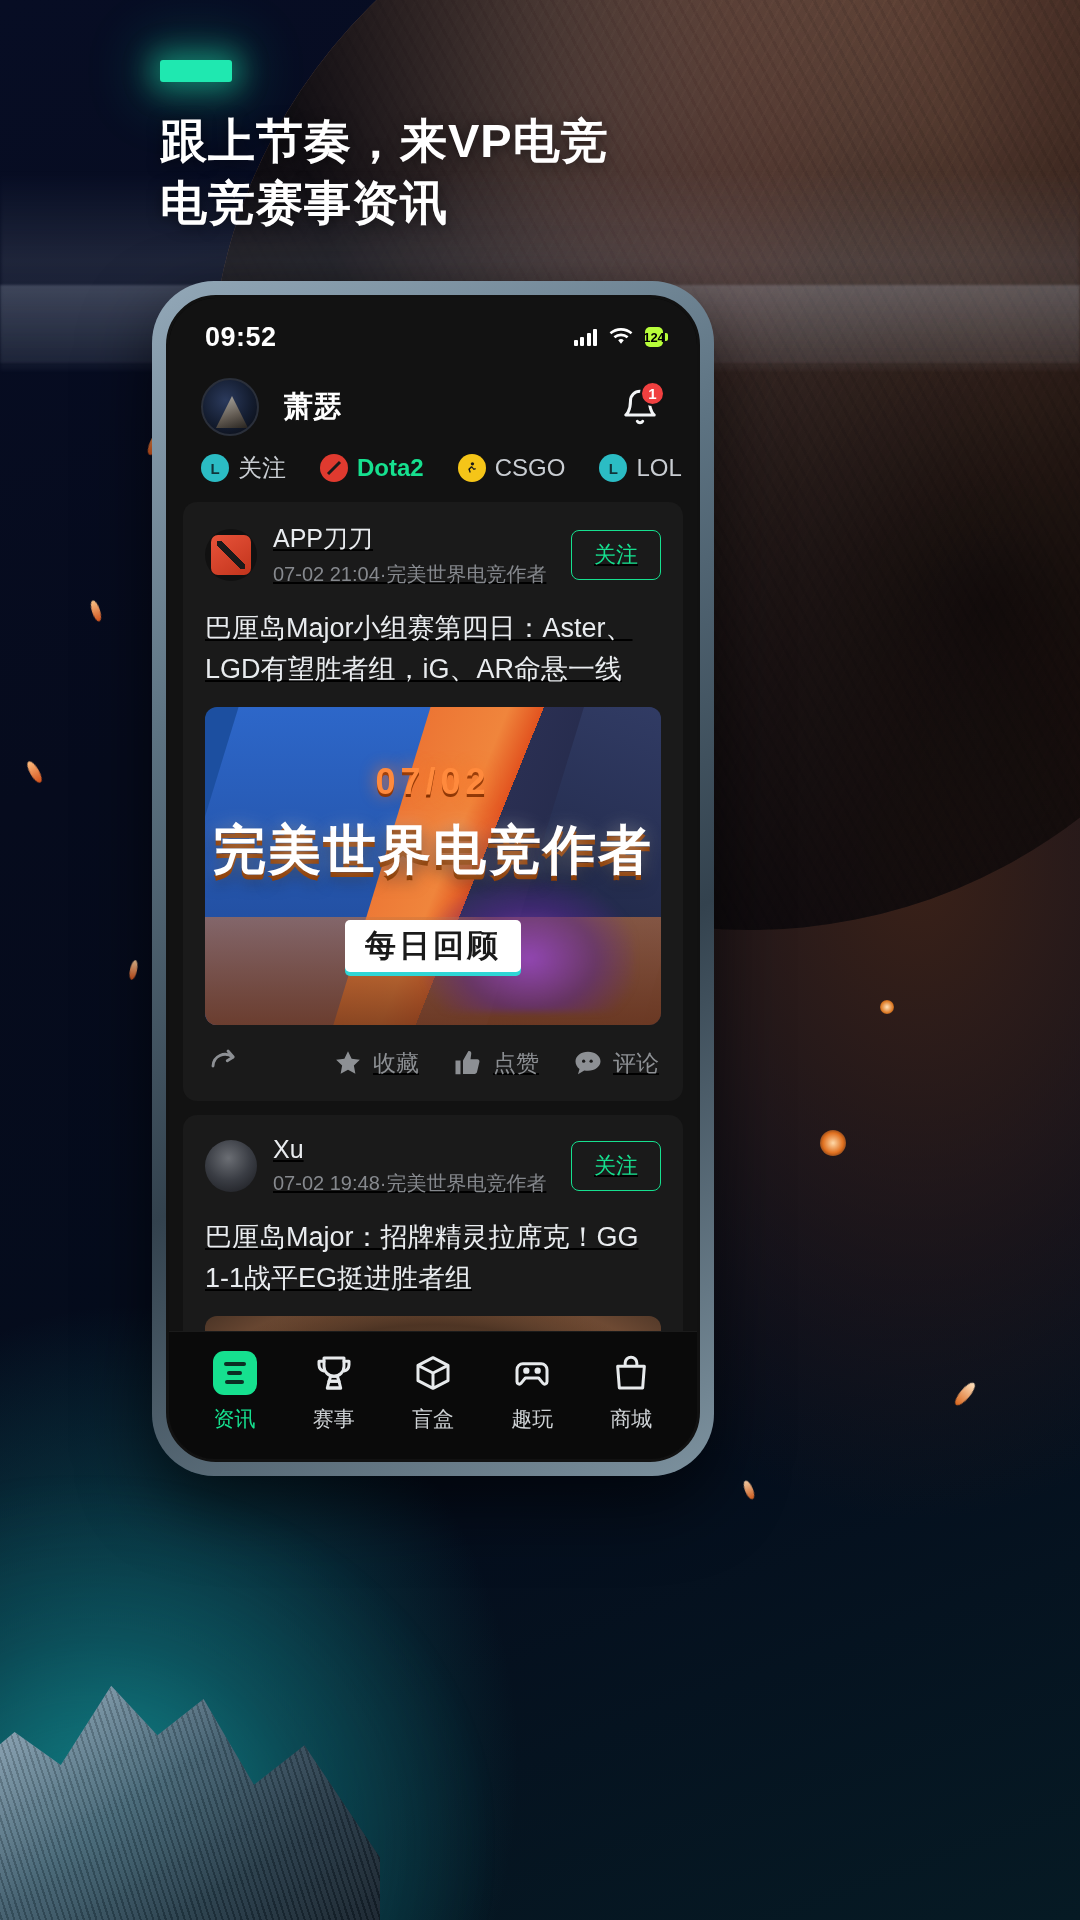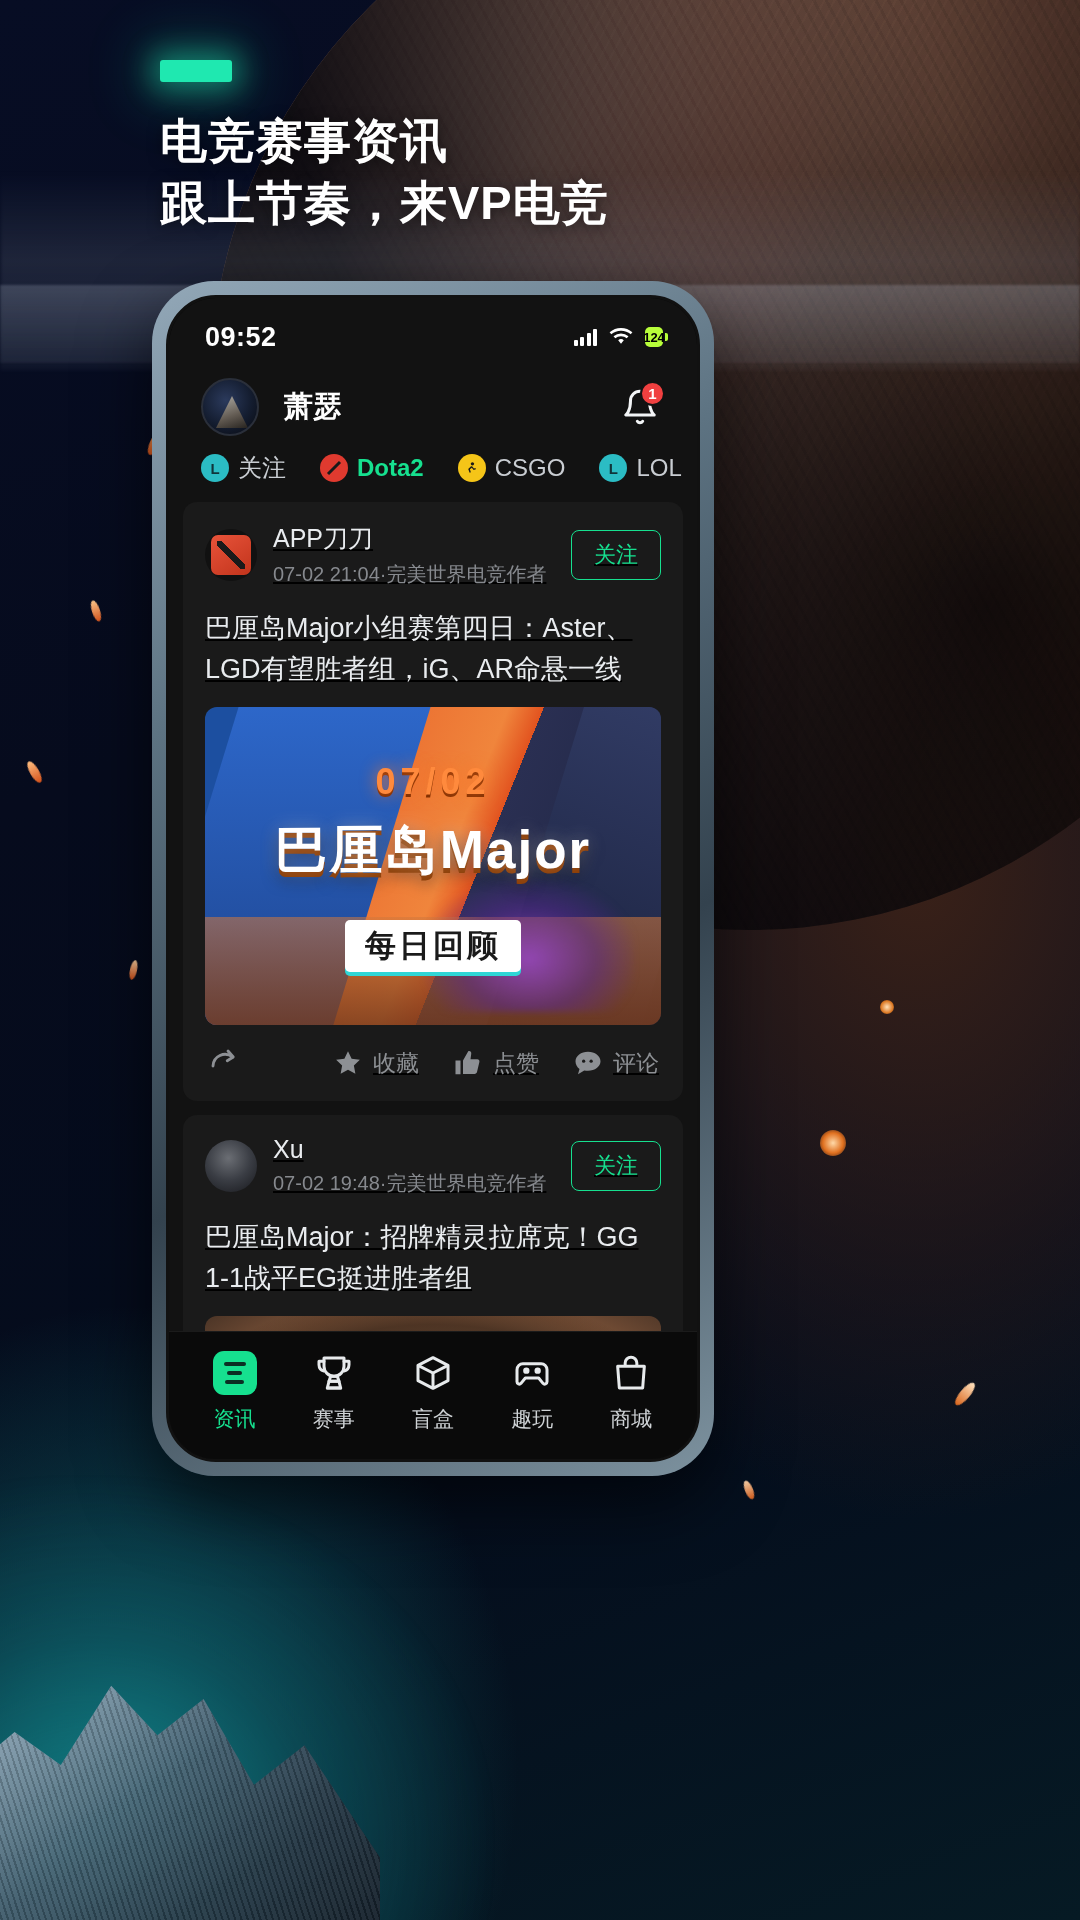--- a/index.html
+++ b/index.html
@@ -295,22 +295,22 @@
   <div class="ember" style="left:130px;top:960px;width:7px;height:20px;background:linear-gradient(180deg,#ffd2a0,#cf4e18);transform:rotate(12deg);"></div>
   <div class="ember" style="left:30px;top:760px;width:9px;height:24px;background:linear-gradient(180deg,#ffbe80,#d4511a);transform:rotate(-30deg);"></div>
   <div class="ember" style="left:820px;top:1130px;width:26px;height:26px;border-radius:50%;background:radial-gradient(circle,#ffd9a8,#e0701f 55%,rgba(180,70,20,0));"></div>
   <div class="ember" style="left:880px;top:1000px;width:14px;height:14px;border-radius:50%;background:radial-gradient(circle,#ffe2bb,#dd7a25 60%,rgba(180,70,20,0));"></div>
   <div class="ember" style="left:960px;top:1380px;width:10px;height:28px;background:linear-gradient(180deg,#ffe3c0,#d9651c);transform:rotate(40deg);"></div>
   <div class="ember" style="left:745px;top:1480px;width:8px;height:20px;background:linear-gradient(180deg,#ffd7ad,#cf5a1a);transform:rotate(-22deg);"></div>
 </div>
 
 <div class="accent-bar"></div>
 <div class="headline">
+  <div>跟上节奏，来VP电竞</div>
   <div>电竞赛事资讯</div>
-  <div>跟上节奏，来VP电竞</div>
 </div>
 
 <div id="phone">
  <div class="phone-inner">
   <div class="screen">
 
     <div class="statusbar">
       <div class="st-time">09:52</div>
       <div class="st-right">
         <span class="sig">
@@ -388,21 +388,21 @@
         </div>
         <div class="c-title">巴厘岛Major小组赛第四日：Aster、LGD有望胜者组，iG、AR命悬一线</div>
         <div class="c-media">
           <div class="banner">
             <span class="slash"></span>
                 <span class="rightblk"></span>
             <span class="floor"></span>
                 <span class="purple"></span>
           </div>
           <div class="b-date">07/02</div>
-          <div class="b-main">巴厘岛Major</div>
+          <div class="b-main">完美世界电竞作者</div>
           <div class="b-sub">每日回顾</div>
         </div>
         <div class="card-actions">
           <svg class="share-ico" viewBox="0 0 24 24" fill="none" stroke="#8d9094" stroke-width="1.9" stroke-linecap="round" stroke-linejoin="round">
             <path d="M4 14a8 8 0 0 1 13-6"></path>
                 <path d="M14 4l3.5 4L13.5 10.5"></path>
             <path d="M5 12v7a1 1 0 0 0 1 1h12a1 1 0 0 0 1-1v-5" opacity="0"></path>
           </svg>
           <div class="act-right">
             <div class="act">

